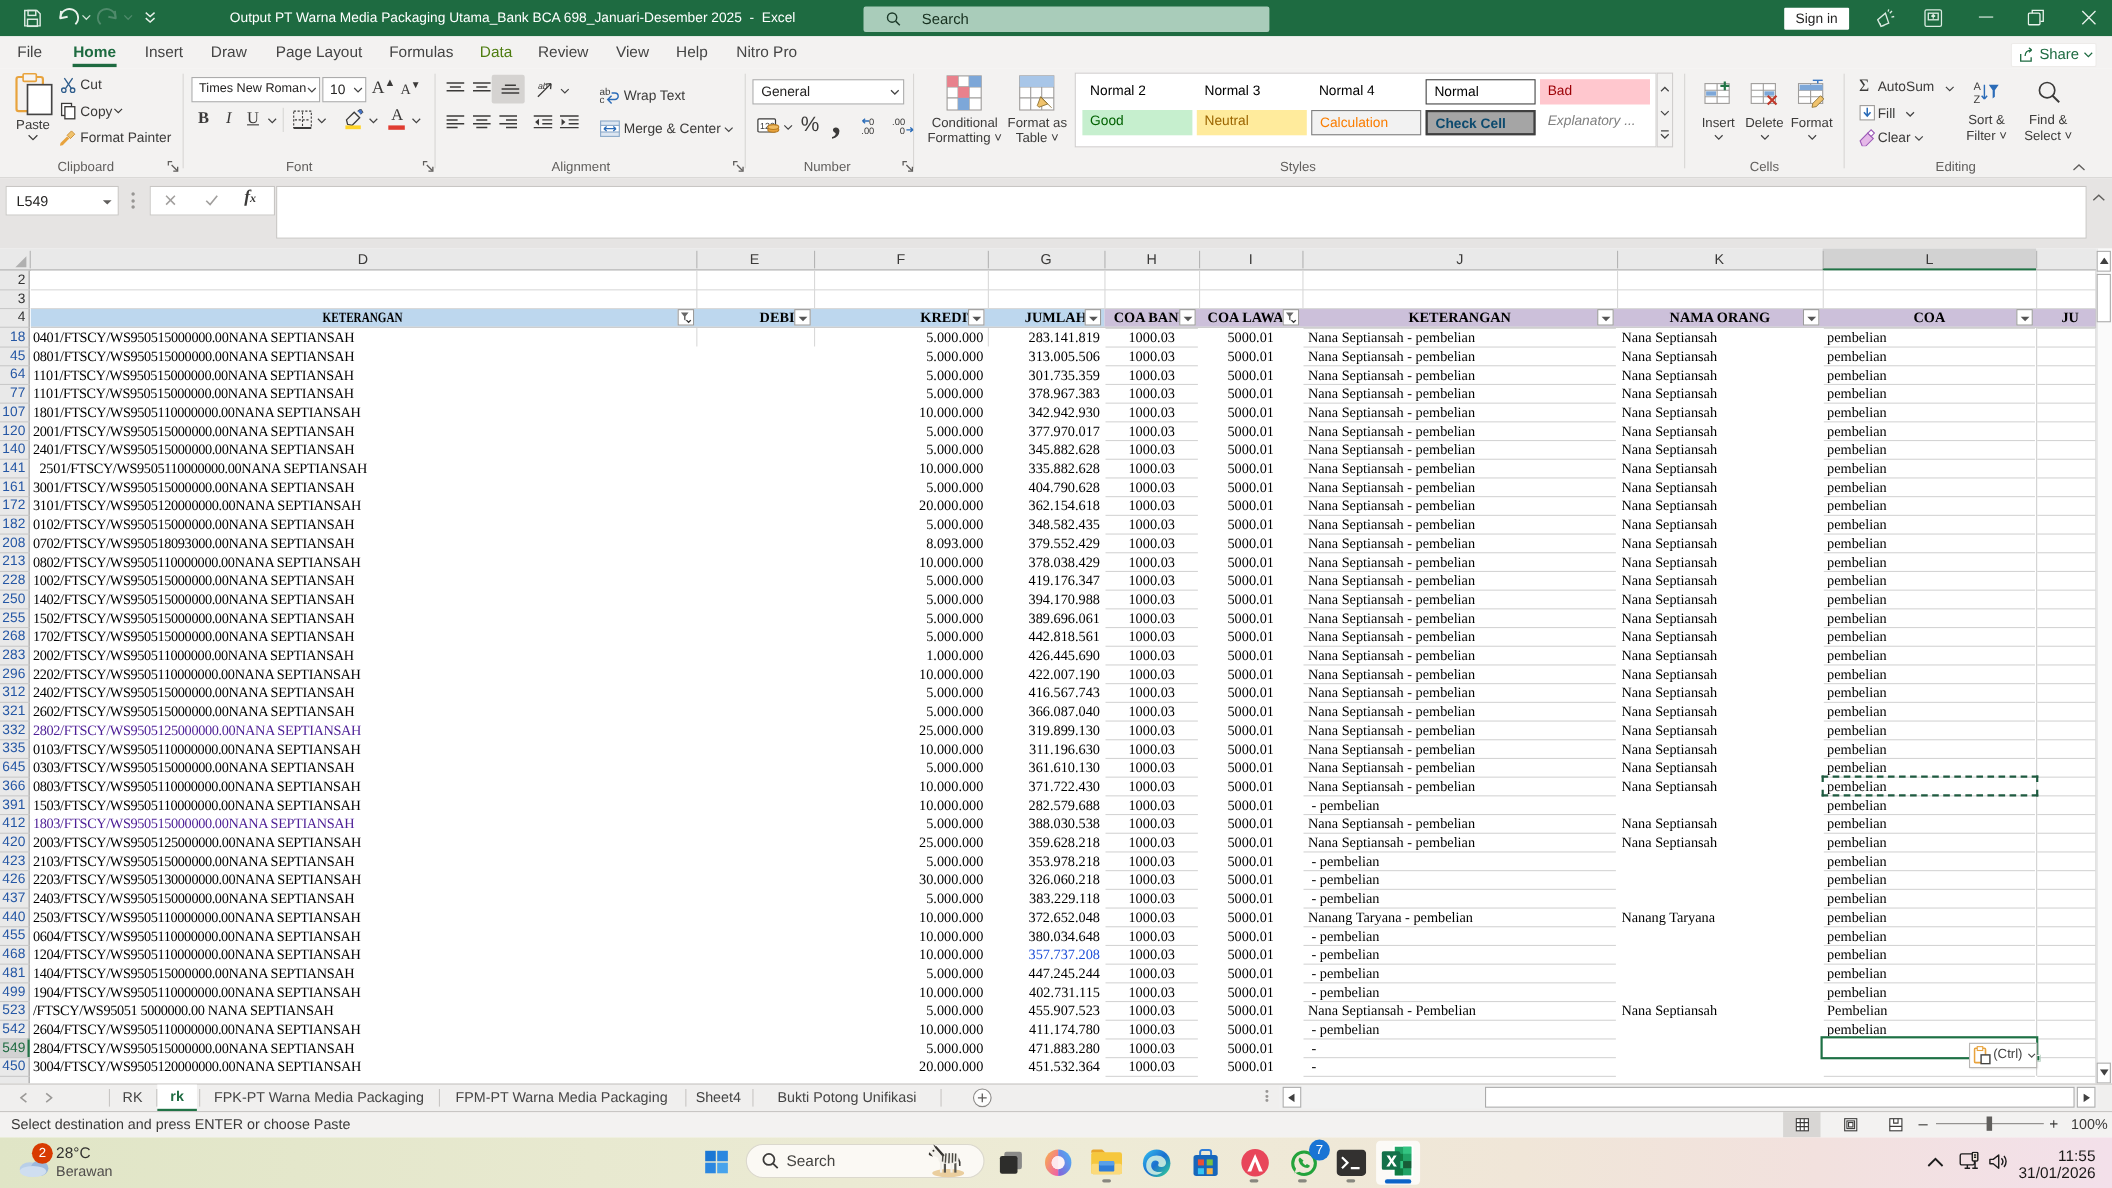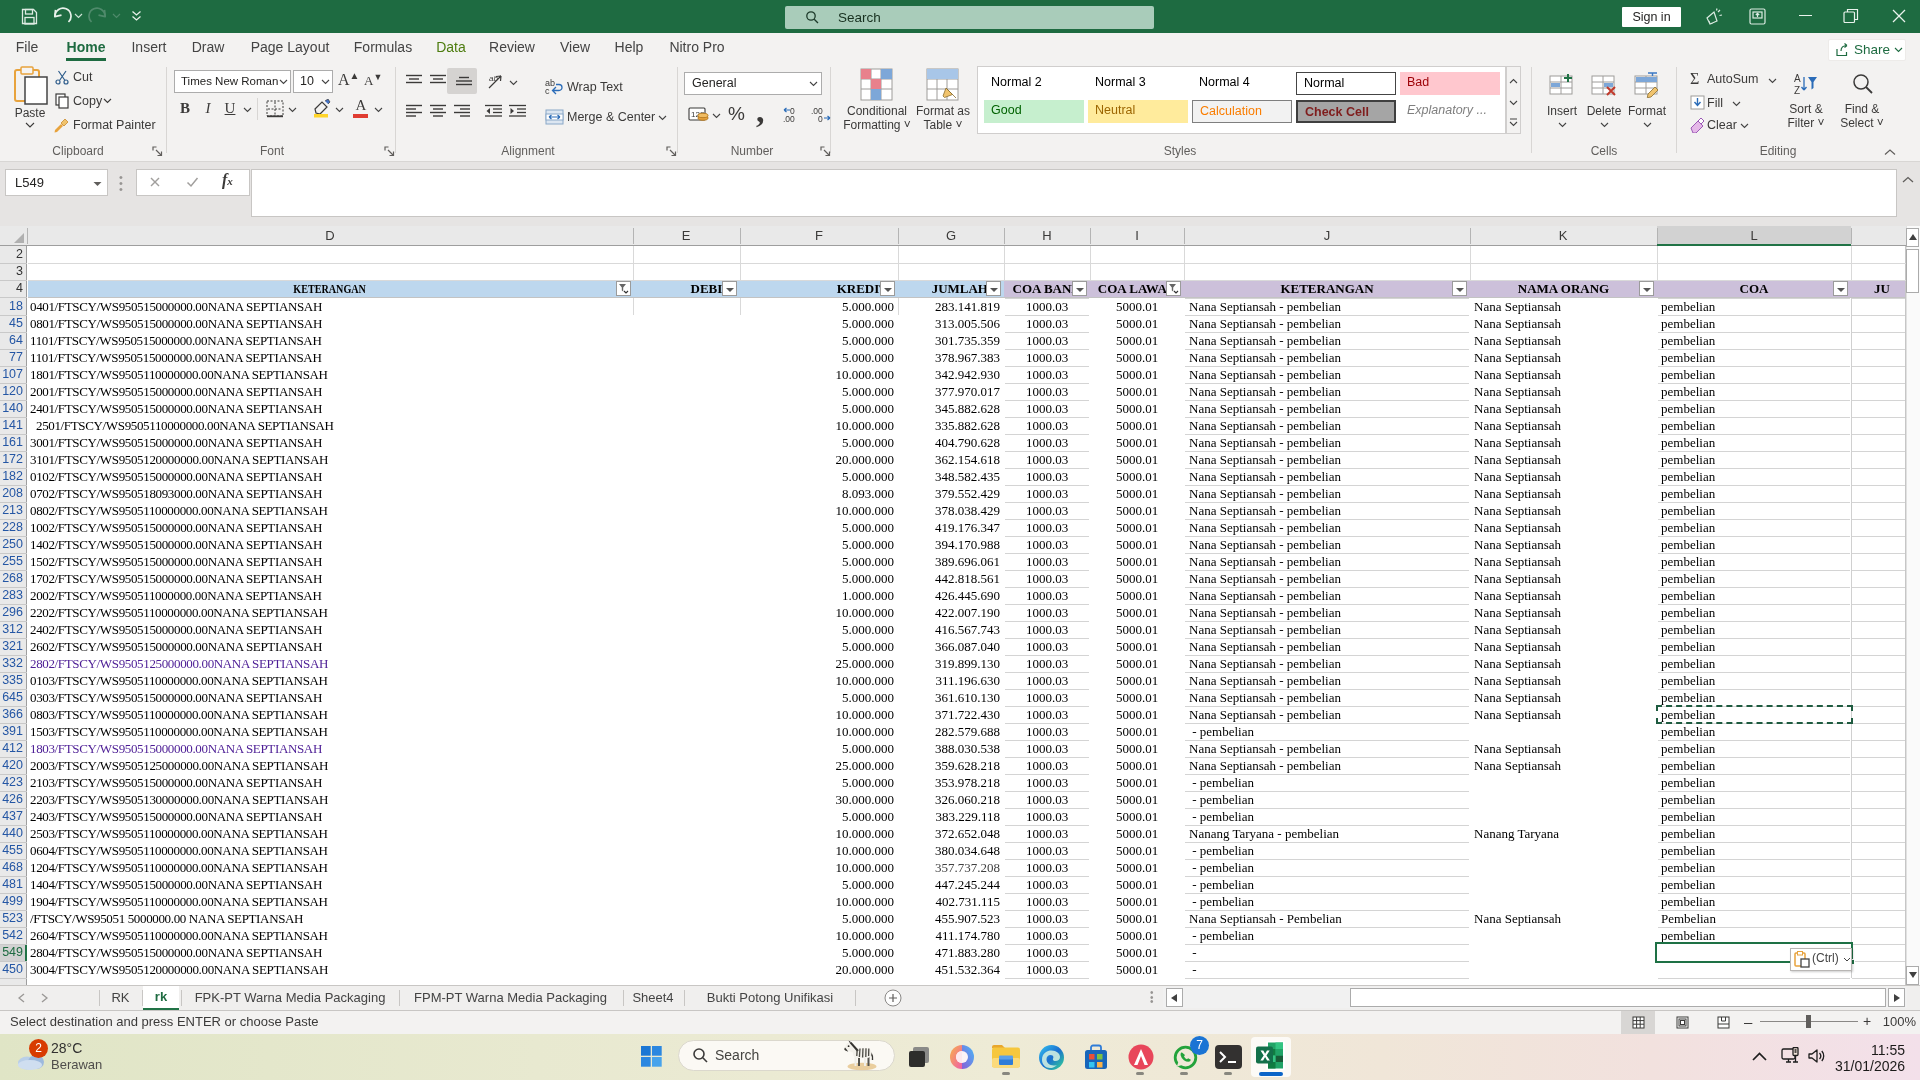--- a/index.html
+++ b/index.html
@@ -25,20 +25,21 @@
 <path d="M16.5 3.8 L17.2 10.6 L10.5 9.2" stroke="#4f8a6b" fill="none" stroke-width="1.7" stroke-linejoin="round"></path>
     </svg>
 <svg class="a" style="left:112px;top:13px" width="9" height="6" viewBox="0 0 9 6">
       <path d="M1 1 l3.5 3.5 L8 1" stroke="#4f8a6b" fill="none" stroke-width="1.2"></path>
     </svg>
 <svg class="a" style="left:130px;top:10px" width="13" height="13" viewBox="0 0 13 13">
       <g stroke="#e8f1ea" fill="none" stroke-width="1.3">
         <path d="M2.5 1.5 L6.5 5 L10.5 1.5 M2.5 6.5 L6.5 10 L10.5 6.5"></path>
       </g>
     </svg>
+<div style="position:absolute;left:160px;top:0;width:612px;height:33px;line-height:33px;text-align:center;color:#fff;font-size:12.5px;">Output PT Warna Media Packaging Utama_Bank BCA 698_Januari-Desember 2025&nbsp; - &nbsp;Excel</div>
 <div style="position:absolute;left:785px;top:6px;width:369px;height:23px;background:#a9ccba;border-radius:2px;"></div>
 <svg class="a" style="left:805px;top:10px" width="15" height="15" viewBox="0 0 15 15">
       <circle cx="6" cy="6" r="4.2" stroke="#1d3a2a" fill="none" stroke-width="1.3"></circle>
       <line x1="9.2" y1="9.2" x2="13" y2="13" stroke="#1d3a2a" stroke-width="1.3"></line>
     </svg>
 <div style="position:absolute;left:838px;top:6px;height:23px;line-height:23px;color:#17301f;font-size:13.5px;">Search</div>
 <div style="position:absolute;left:1622px;top:7px;width:59px;height:20px;background:#fff;border-radius:1px;text-align:center;line-height:20px;font-size:12.5px;color:#252423;">Sign in</div>
 <svg class="a" style="left:1704px;top:8px" width="19" height="18" viewBox="0 0 19 18">
 <g stroke="#dcebe2" fill="none" stroke-width="1.2">
 <path d="M3 10 l7 -6 l3 9 l-7 3 z M5 13 l1 3 l3 -1"></path>
@@ -370,21 +371,21 @@
 <div style="position:absolute;left:893px;top:118px;width:100px;text-align:center;font-size:12px;color:#3b3a39;">Table ˅</div>
 <div style="position:absolute;left:977px;top:66px;width:529px;height:68px;background:#fff;border:1px solid #d0cecd;"></div>
 <div style="position:absolute;left:984px;top:72px;width:100px;height:23px;background:#fff;color:#000;font-weight:normal;font-size:12.5px;line-height:21px;padding-left:7px;">Normal 2</div>
 <div style="position:absolute;left:1088px;top:72px;width:100px;height:23px;background:#fff;color:#000;font-weight:normal;font-size:12.5px;line-height:21px;padding-left:7px;">Normal 3</div>
 <div style="position:absolute;left:1192px;top:72px;width:100px;height:23px;background:#fff;color:#000;font-weight:normal;font-size:12.5px;line-height:21px;padding-left:7px;">Normal 4</div>
 <div style="position:absolute;left:1296px;top:72px;width:100px;height:23px;background:#fff;color:#000;border:1.6px solid #444;font-weight:normal;font-size:12.5px;line-height:21px;padding-left:7px;">Normal</div>
 <div style="position:absolute;left:1400px;top:72px;width:100px;height:23px;background:#ffc7ce;color:#9c0006;font-weight:normal;font-size:12.5px;line-height:21px;padding-left:7px;">Bad</div>
 <div style="position:absolute;left:984px;top:100px;width:100px;height:23px;background:#c6efce;color:#006100;font-weight:normal;font-size:12.5px;line-height:21px;padding-left:7px;">Good</div>
 <div style="position:absolute;left:1088px;top:100px;width:100px;height:23px;background:#ffeb9c;color:#9c6500;font-weight:normal;font-size:12.5px;line-height:21px;padding-left:7px;">Neutral</div>
 <div style="position:absolute;left:1192px;top:100px;width:100px;height:23px;background:#f2f2f2;color:#fa7d00;border:1px solid #7f7f7f;font-weight:normal;font-size:12.5px;line-height:21px;padding-left:7px;">Calculation</div>
-<div style="position:absolute;left:1296px;top:100px;width:100px;height:23px;background:#a5a5a5;color:#7f1d1d;border:2px solid #3f3f3f;font-weight:bold;font-size:12.5px;line-height:21px;padding-left:7px;">Check Cell</div>
+<div style="position:absolute;left:1296px;top:100px;width:100px;height:23px;background:#a5a5a5;color:#0c4a6e;border:2px solid #3f3f3f;font-weight:bold;font-size:12.5px;line-height:21px;padding-left:7px;">Check Cell</div>
 <div style="position:absolute;left:1400px;top:100px;width:100px;height:23px;background:#ffffff;color:#7f7f7f;font-style:italic;font-weight:normal;font-size:12.5px;line-height:21px;padding-left:7px;">Explanatory ...</div>
 <div style="position:absolute;left:1506px;top:66px;width:15px;height:68px;background:#f3f2f1;border:1px solid #d0cecd;"></div>
 <svg class="a" style="left:1509px;top:78px" width="9" height="6" viewBox="0 0 9 6">
     <path d="M1 5 l3.5 -3.5 L8 5" stroke="#444" fill="none" stroke-width="1.1"></path>
   </svg>
 <svg class="a" style="left:1509px;top:100px" width="9" height="6" viewBox="0 0 9 6">
     <path d="M1 1 l3.5 3.5 L8 1" stroke="#444" fill="none" stroke-width="1.1"></path>
   </svg>
 <svg class="a" style="left:1509px;top:118px" width="9" height="9" viewBox="0 0 9 9">
     <path d="M1 1 h7 M1 4 l3.5 3.5 L8 4" stroke="#444" fill="none" stroke-width="1.1"></path>
@@ -1077,21 +1078,21 @@
 <div style="position:absolute;left:1661px;top:825px;width:188px;font-family:'Liberation Serif',serif;font-size:13px;color:#000;height:17px;line-height:17px;white-space:pre;overflow:hidden;">pembelian</div>
 <div style="position:absolute;left:30px;top:842px;width:600px;letter-spacing:-0.35px;font-family:'Liberation Serif',serif;font-size:13px;color:#000;height:17px;line-height:17px;white-space:pre;overflow:hidden;">0604/FTSCY/WS9505110000000.00NANA SEPTIANSAH</div>
 <div style="position:absolute;left:740px;top:842px;width:154px;text-align:right;font-family:'Liberation Serif',serif;font-size:13px;color:#000;height:17px;line-height:17px;white-space:pre;overflow:hidden;">10.000.000</div>
 <div style="position:absolute;left:898px;top:842px;width:102px;text-align:right;font-family:'Liberation Serif',serif;font-size:13px;color:#000;height:17px;line-height:17px;white-space:pre;overflow:hidden;">380.034.648</div>
 <div style="position:absolute;left:1004px;top:842px;width:86px;text-align:center;font-family:'Liberation Serif',serif;font-size:13px;color:#000;height:17px;line-height:17px;white-space:pre;overflow:hidden;">1000.03</div>
 <div style="position:absolute;left:1090px;top:842px;width:94px;text-align:center;font-family:'Liberation Serif',serif;font-size:13px;color:#000;height:17px;line-height:17px;white-space:pre;overflow:hidden;">5000.01</div>
 <div style="position:absolute;left:1189px;top:842px;width:278px;font-family:'Liberation Serif',serif;font-size:13px;color:#000;height:17px;line-height:17px;white-space:pre;overflow:hidden;"> - pembelian</div>
 <div style="position:absolute;left:1661px;top:842px;width:188px;font-family:'Liberation Serif',serif;font-size:13px;color:#000;height:17px;line-height:17px;white-space:pre;overflow:hidden;">pembelian</div>
 <div style="position:absolute;left:30px;top:859px;width:600px;letter-spacing:-0.35px;font-family:'Liberation Serif',serif;font-size:13px;color:#000;height:17px;line-height:17px;white-space:pre;overflow:hidden;">1204/FTSCY/WS9505110000000.00NANA SEPTIANSAH</div>
 <div style="position:absolute;left:740px;top:859px;width:154px;text-align:right;font-family:'Liberation Serif',serif;font-size:13px;color:#000;height:17px;line-height:17px;white-space:pre;overflow:hidden;">10.000.000</div>
-<div style="position:absolute;left:898px;top:859px;width:102px;text-align:right;font-family:'Liberation Serif',serif;font-size:13px;color:#404040;height:17px;line-height:17px;white-space:pre;overflow:hidden;">357.737.208</div>
+<div style="position:absolute;left:898px;top:859px;width:102px;text-align:right;font-family:'Liberation Serif',serif;font-size:13px;color:#1d4ed8;height:17px;line-height:17px;white-space:pre;overflow:hidden;">357.737.208</div>
 <div style="position:absolute;left:1004px;top:859px;width:86px;text-align:center;font-family:'Liberation Serif',serif;font-size:13px;color:#000;height:17px;line-height:17px;white-space:pre;overflow:hidden;">1000.03</div>
 <div style="position:absolute;left:1090px;top:859px;width:94px;text-align:center;font-family:'Liberation Serif',serif;font-size:13px;color:#000;height:17px;line-height:17px;white-space:pre;overflow:hidden;">5000.01</div>
 <div style="position:absolute;left:1189px;top:859px;width:278px;font-family:'Liberation Serif',serif;font-size:13px;color:#000;height:17px;line-height:17px;white-space:pre;overflow:hidden;"> - pembelian</div>
 <div style="position:absolute;left:1661px;top:859px;width:188px;font-family:'Liberation Serif',serif;font-size:13px;color:#000;height:17px;line-height:17px;white-space:pre;overflow:hidden;">pembelian</div>
 <div style="position:absolute;left:30px;top:876px;width:600px;letter-spacing:-0.35px;font-family:'Liberation Serif',serif;font-size:13px;color:#000;height:17px;line-height:17px;white-space:pre;overflow:hidden;">1404/FTSCY/WS950515000000.00NANA SEPTIANSAH</div>
 <div style="position:absolute;left:740px;top:876px;width:154px;text-align:right;font-family:'Liberation Serif',serif;font-size:13px;color:#000;height:17px;line-height:17px;white-space:pre;overflow:hidden;">5.000.000</div>
 <div style="position:absolute;left:898px;top:876px;width:102px;text-align:right;font-family:'Liberation Serif',serif;font-size:13px;color:#000;height:17px;line-height:17px;white-space:pre;overflow:hidden;">447.245.244</div>
 <div style="position:absolute;left:1004px;top:876px;width:86px;text-align:center;font-family:'Liberation Serif',serif;font-size:13px;color:#000;height:17px;line-height:17px;white-space:pre;overflow:hidden;">1000.03</div>
 <div style="position:absolute;left:1090px;top:876px;width:94px;text-align:center;font-family:'Liberation Serif',serif;font-size:13px;color:#000;height:17px;line-height:17px;white-space:pre;overflow:hidden;">5000.01</div>
 <div style="position:absolute;left:1189px;top:876px;width:278px;font-family:'Liberation Serif',serif;font-size:13px;color:#000;height:17px;line-height:17px;white-space:pre;overflow:hidden;"> - pembelian</div>

